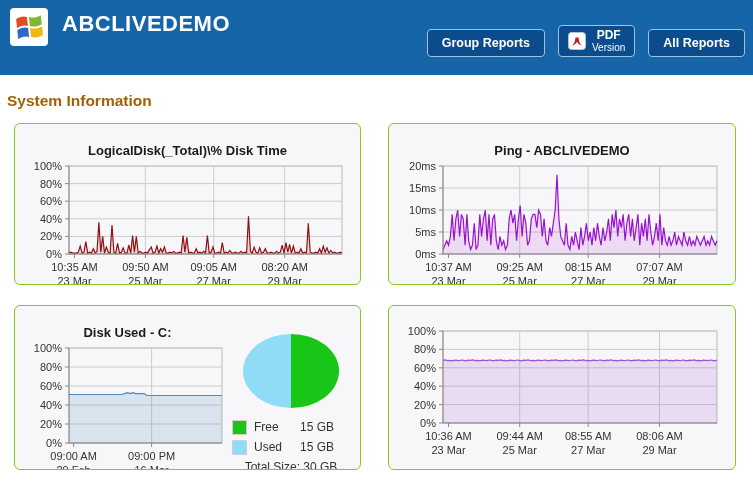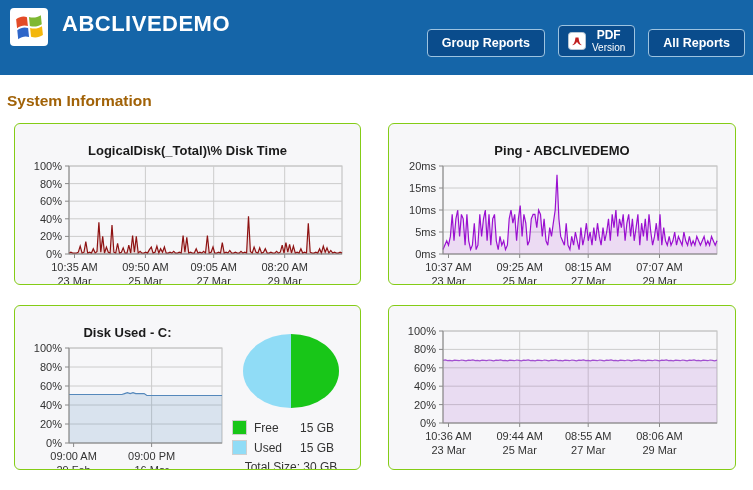--- a/index.html
+++ b/index.html
@@ -33,21 +33,21 @@
     padding:19px 10px 2px 10px; overflow:hidden; }
   .chart-title { text-align:center; font-size:13px; font-weight:bold; color:#1a1a1a; margin-bottom:2px; }
   svg text { font-family:"Liberation Sans", sans-serif; }
 
   
   .split { display:flex; }
   .split-left { width:208px; }
   .split-left .chart-title { width:205px; }
   .split-right { flex:1; display:flex; flex-direction:column; align-items:center; padding-top:6px; }
   .legend { margin-top:5px; width:118px; }
-  .legend-row { display:flex; align-items:center; margin-bottom:5px; font-size:12px; color:#333333; }
+  .legend-row { display:flex; align-items:flex-start; margin-bottom:5px; font-size:12px; color:#333333; }
   .swatch { width:15px; height:15px; display:inline-block; margin-right:7px; border:1px solid #cfcfcf; }
   .legend-label { width:46px; }
   .legend-val { }
   .pie-total { margin-top:4px; font-size:12px; color:#333333; text-align:center; }
 </style>
 </head>
 <body>
 
 <div class="header">
   <div class="logo-box">

